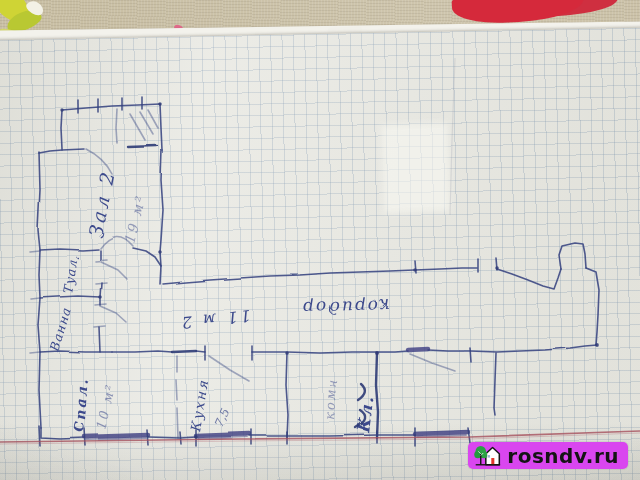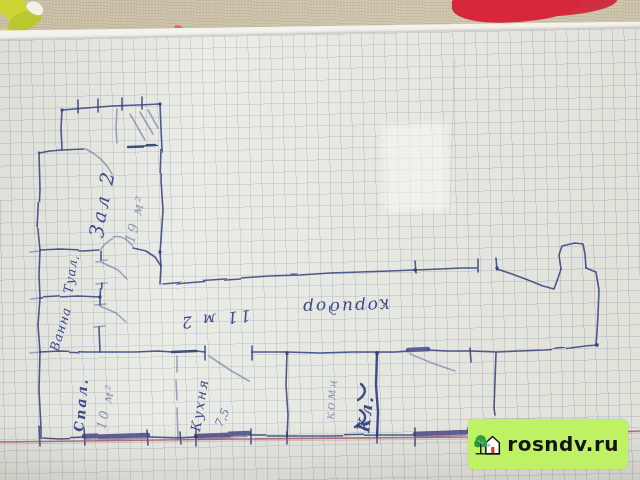--- a/index.html
+++ b/index.html
@@ -62,22 +62,22 @@
   .w2{fill:none;stroke:#2e3a75;stroke-width:2.4;stroke-linecap:round;opacity:.9;}
   .faint{opacity:.42;}
   .hatch{fill:none;stroke:#3a3a80;stroke-width:4.5;stroke-linecap:round;opacity:.78;}
   .hatch-echo{fill:none;stroke:#3a3a80;stroke-width:1.8;stroke-linecap:round;opacity:.45;}
   .redline{fill:none;stroke:#a8505e;stroke-width:1.7;opacity:.8;}
   .redline-echo{fill:none;stroke:#a8505e;stroke-width:1;opacity:.28;}
   .dot{fill:#2e3a75;opacity:.8;}
   text.hand{font-family:"DejaVu Serif",serif;font-style:italic;fill:#3c4a8c;}
   
   .watermark{
-    position:absolute;right:12px;bottom:11px;height:50px;
-    background:#bef264;border-radius:5px;
+    position:absolute;right:12px;bottom:11px;height:27px;
+    background:#d946ef;border-radius:5px;
     display:flex;align-items:center;gap:6px;padding:0 9px 0 6px;
     box-shadow:0 0 0 1px rgba(0,0,0,.05);
   }
   .watermark .wm-text{
     font-family:"DejaVu Sans",sans-serif;font-weight:700;font-size:20px;
     color:#141414;letter-spacing:.5px;
   }
 </style>
 </head>
 <body>

